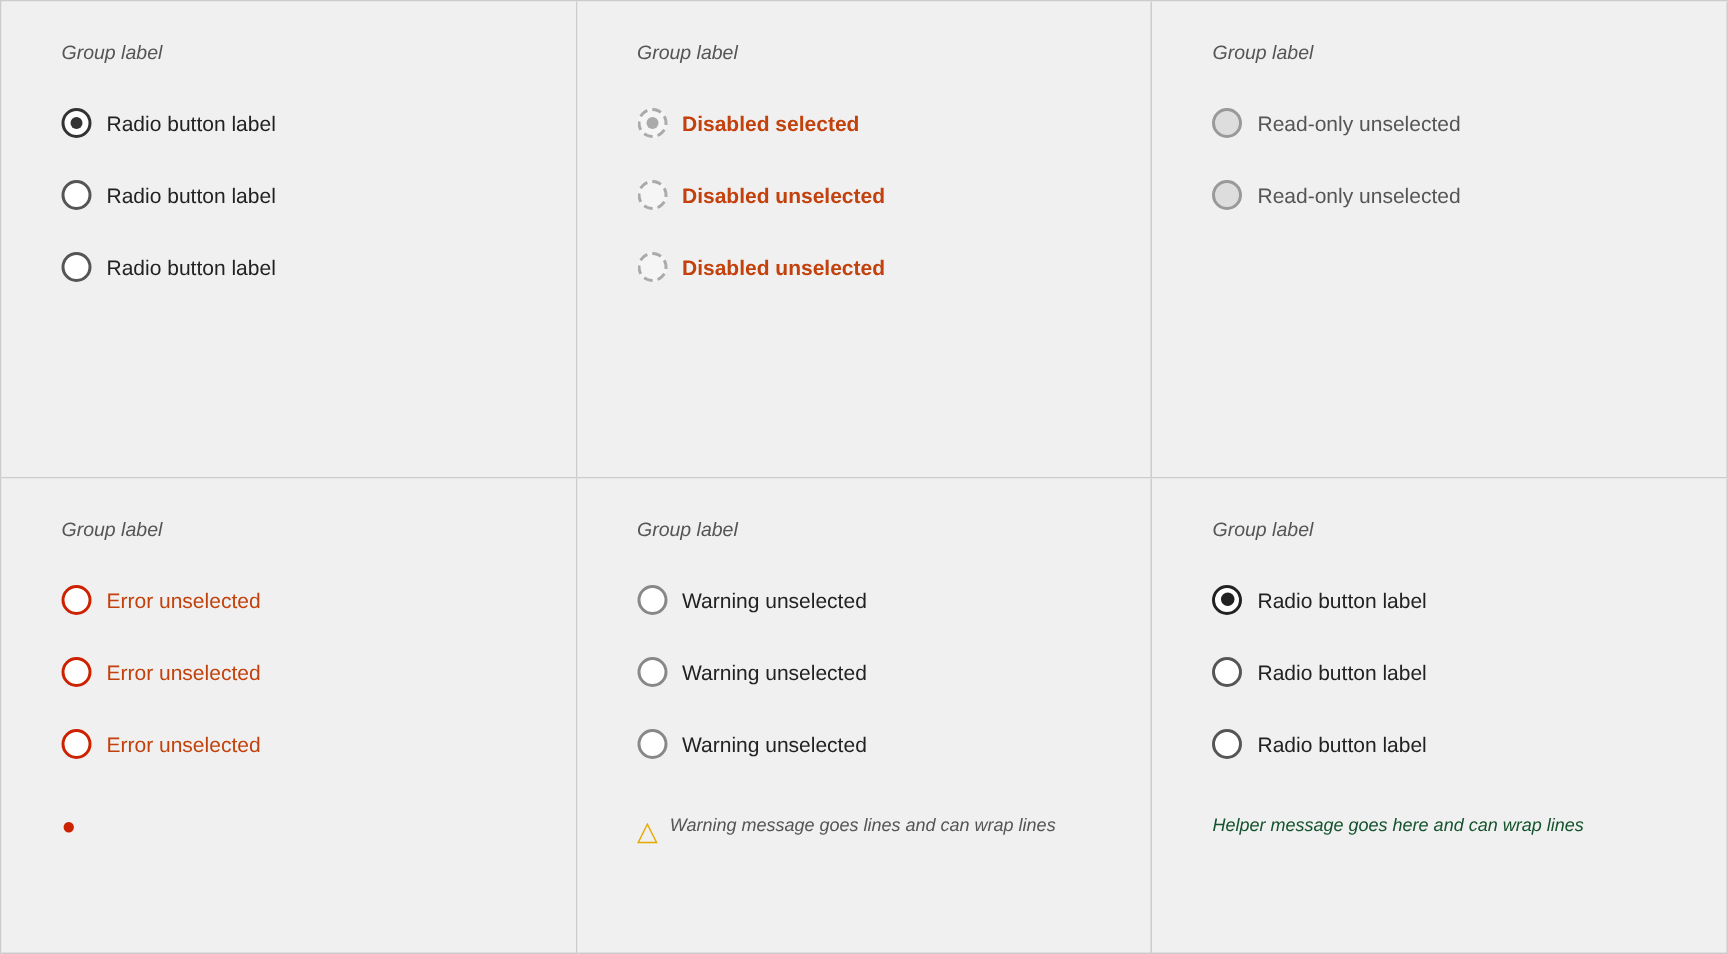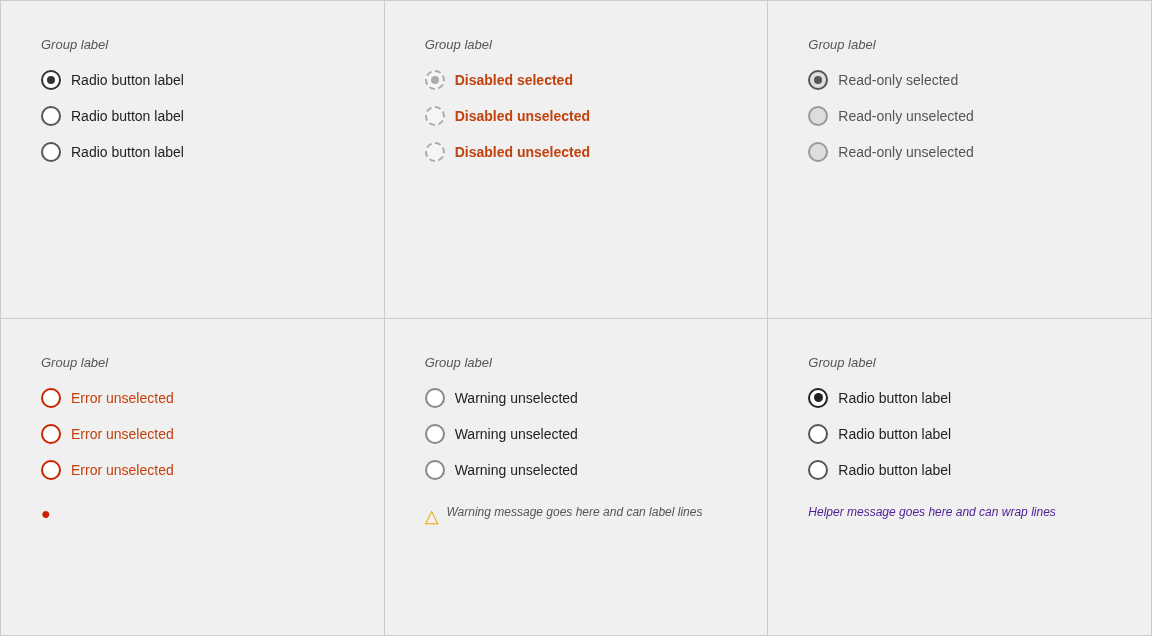--- a/index.html
+++ b/index.html
@@ -16,24 +16,24 @@
       grid-template-rows: 1fr 1fr;
       width: 100%;
       height: 100%;
       border-top: 1px solid #ccc;
       border-left: 1px solid #ccc;
     }
     .cell {
       background: #f0f0f0;
       border-right: 1px solid #ccc;
       border-bottom: 1px solid #ccc;
-      padding: 36px 40px;
+      padding: 26px 40px;
       display: flex;
       flex-direction: column;
-      gap: 4px;
+      gap: 16px;
     }
     .group-label {
       font-size: 13px;
       color: #555;
       font-style: italic;
       margin-bottom: 14px;
       font-weight: 400;
     }
     .radio-item {
       display: flex;
@@ -226,21 +226,21 @@
       font-style: italic;
     }
     .message-text-error {
       color: #cc2200;
       font-weight: 600;
     }
     .message-text-warning {
       color: #555;
     }
     .message-text-helper {
-      color: #4c1d95;
+      color: #14532d;
     }
 
     .warning-icon {
       color: #e6a800;
       font-size: 18px;
     }
     .error-icon {
       color: #cc2200;
       font-size: 16px;
     }
@@ -291,26 +291,20 @@
         <div class="radio-disabled-unselected"></div>
       </div>
       <span class="radio-label-disabled">Disabled unselected</span>
     </div>
   </div>
 
   <div class="cell">
     <div class="group-label">Group label</div>
     <div class="radio-item">
       <div class="radio-icon">
-        <div class="radio-readonly-selected"></div>
-      </div>
-      <span class="radio-label-readonly">Read-only selected</span>
-    </div>
-    <div class="radio-item">
-      <div class="radio-icon">
         <div class="radio-readonly-unselected"></div>
       </div>
       <span class="radio-label-readonly">Read-only unselected</span>
     </div>
     <div class="radio-item">
       <div class="radio-icon">
         <div class="radio-readonly-unselected"></div>
       </div>
       <span class="radio-label-readonly">Read-only unselected</span>
     </div>
@@ -356,21 +350,21 @@
       <span class="radio-label-warning">Warning unselected</span>
     </div>
     <div class="radio-item">
       <div class="radio-icon">
         <div class="radio-warning-unselected"></div>
       </div>
       <span class="radio-label-warning">Warning unselected</span>
     </div>
     <div class="message-row">
       <span class="message-icon warning-icon">△</span>
-      <span class="message-text message-text-warning">Warning message goes here and can label lines</span>
+      <span class="message-text message-text-warning">Warning message goes lines and can wrap lines</span>
     </div>
   </div>
 
   <div class="cell">
     <div class="group-label">Group label</div>
     <div class="radio-item">
       <div class="radio-icon">
         <div class="radio-normal-selected-dark"></div>
       </div>
       <span class="radio-label">Radio button label</span>

